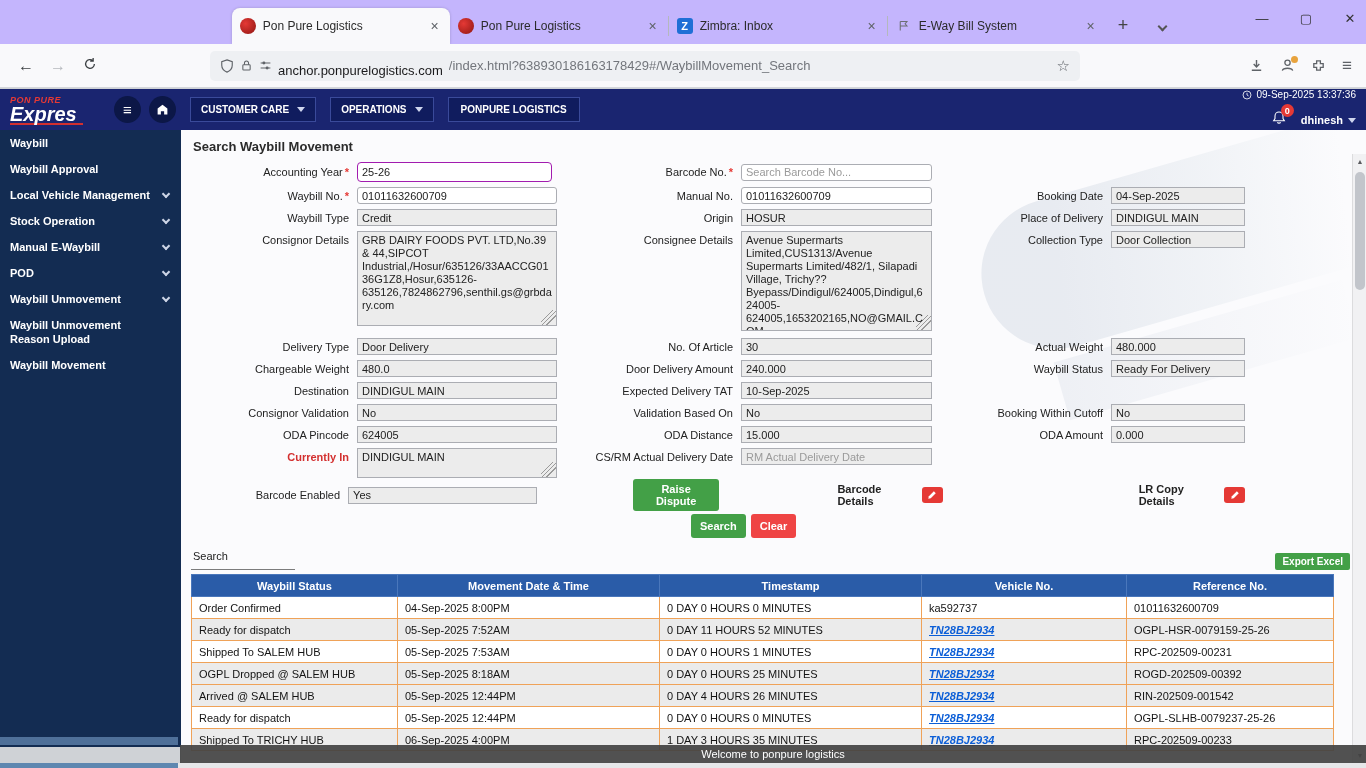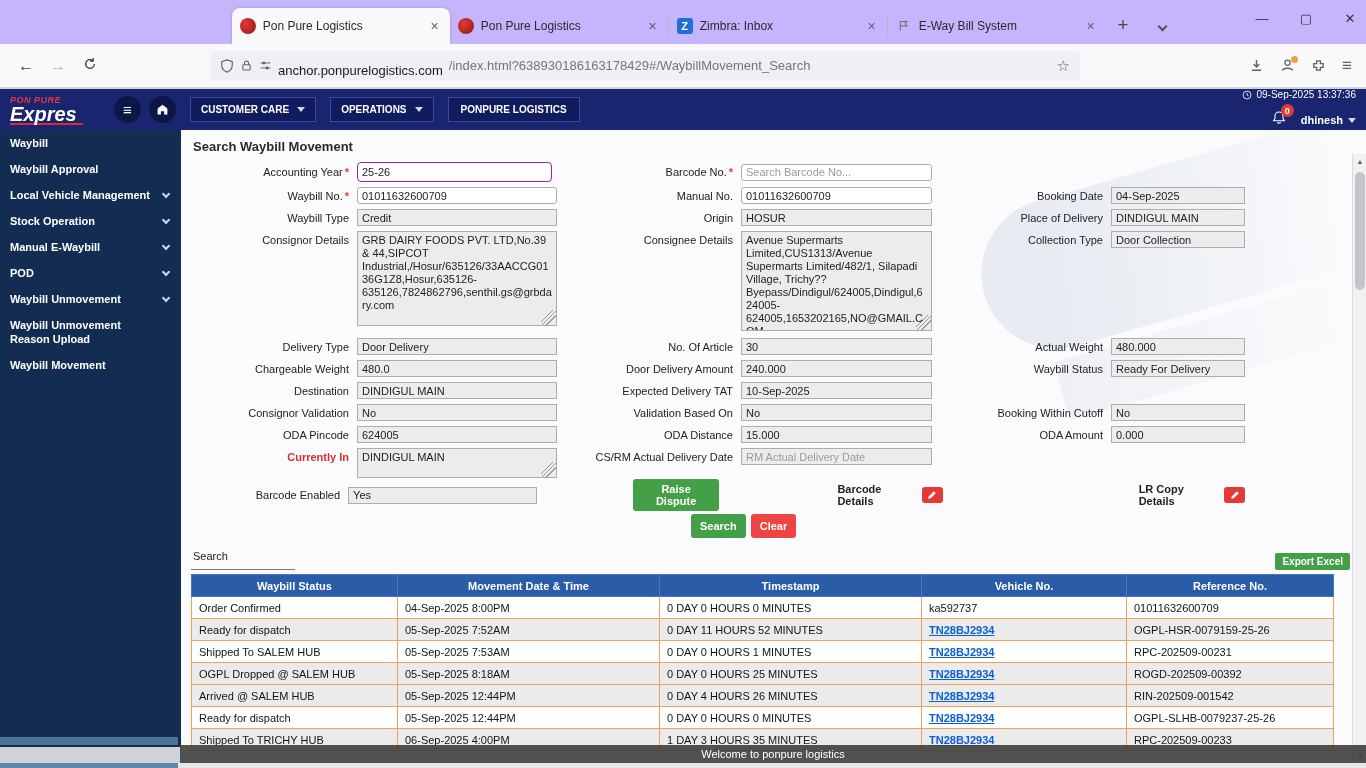--- a/index.html
+++ b/index.html
@@ -90,21 +90,21 @@
   .rowl { grid-column:1 / -1; display:flex; margin-top:4px; height:24px; }
 
   .results-top { position:relative; display:flex; justify-content:space-between; align-items:flex-end; margin:12px 16px 4px 10px; }
   .search-mini { width:104px; border-bottom:1px solid #7c7c7c; padding:0 0 7px 2px; font-size:11px; color:#222; }
   .export-btn { font-size:10px; padding:3px 7px; border-radius:2px; }
 
   .wm-table { border-collapse:collapse; table-layout:fixed; width:1142px; margin-left:10px; background:#fff; }
   .wm-table th { background:#2a5ca8; color:#fff; font-size:11px; font-weight:bold; height:22px; border:1px solid #4a77bb; text-align:center; overflow:hidden; }
   .wm-table td { font-size:11px; color:#141414; height:22px; border:1px solid #efa258; padding:2px 7px; background:#fff; white-space:nowrap; overflow:hidden; }
   .wm-table tr.alt td { background:#ebebeb; }
-  .veh-link { color:#0b5ed7; text-decoration:underline; font-weight:bold; cursor:pointer; }
+  .veh-link { color:#0b5ed7; text-decoration:underline; font-weight:bold; cursor:pointer;font-style:italic; }
 
   
   .vscroll { position:absolute; right:0; top:24px; bottom:0; width:14px; background:#f1f1f3; border-left:1px solid #dcdcde; }
   .vs-arrow { position:absolute; left:0; width:14px; height:15px; color:#5a5a5e; font-size:7px; text-align:center; line-height:15px; cursor:pointer; }
   .vs-thumb { position:absolute; left:2px; top:18px; width:10px; height:118px; background:#c2c5cb; border-radius:5px; cursor:pointer; }
 
   
   .statusbar { position:absolute; left:180px; top:745px; width:1186px; height:18px; background:rgba(66,66,66,.92); color:#fff; font-size:11px; display:flex; align-items:center; justify-content:center; z-index:6; }
   .hscroll { position:absolute; left:0; top:763px; width:1366px; height:5px; background:#e6e7e9; z-index:7; }
   .hthumb { position:absolute; left:0; top:0; width:178px; height:5px; background:#5e87b0; cursor:pointer; }

